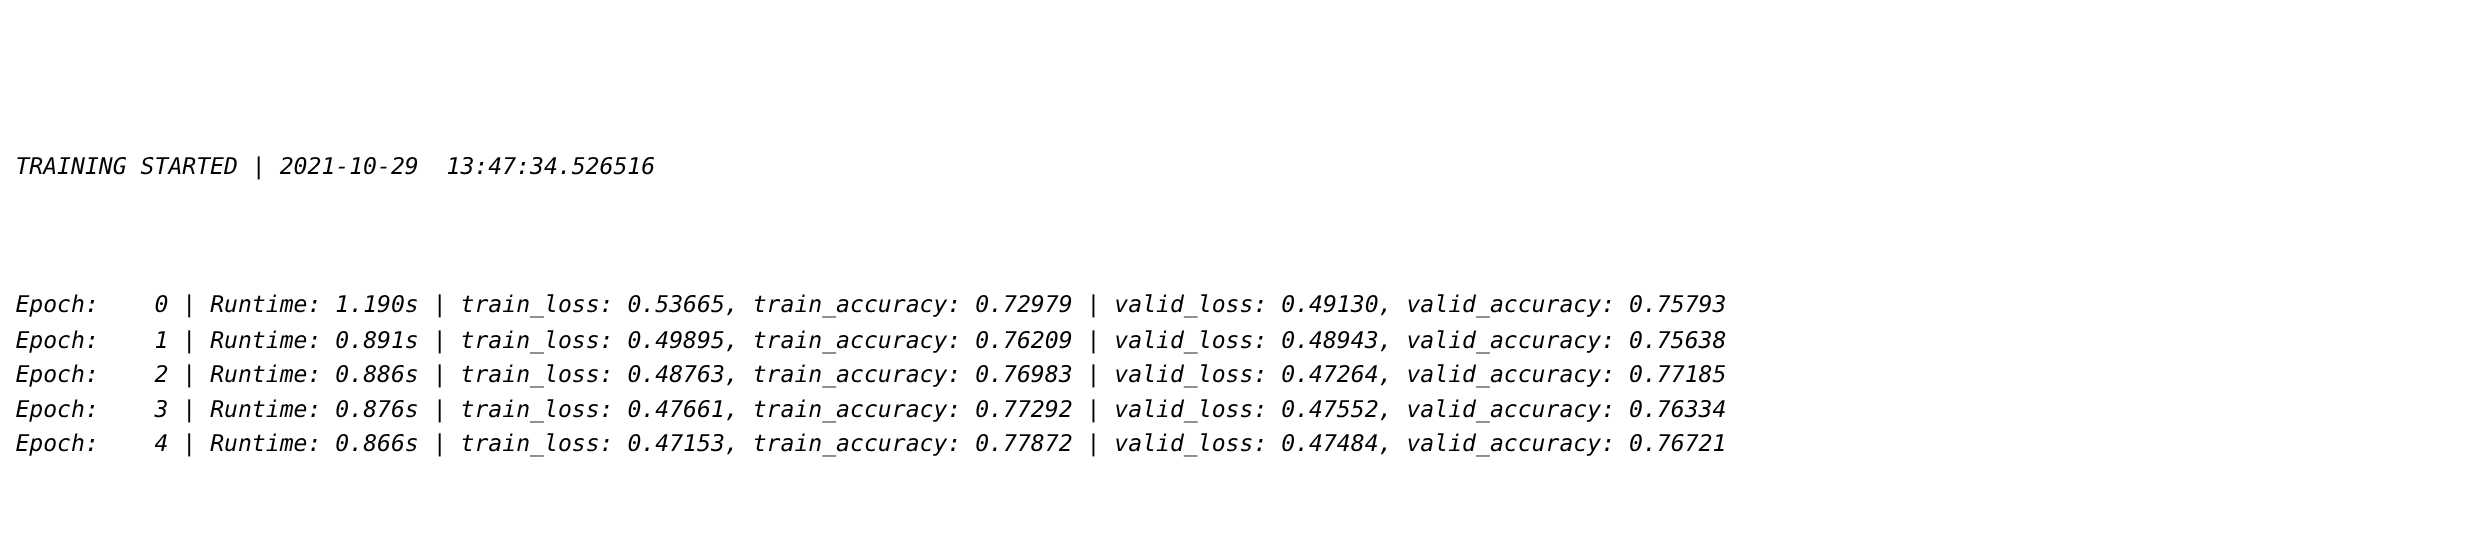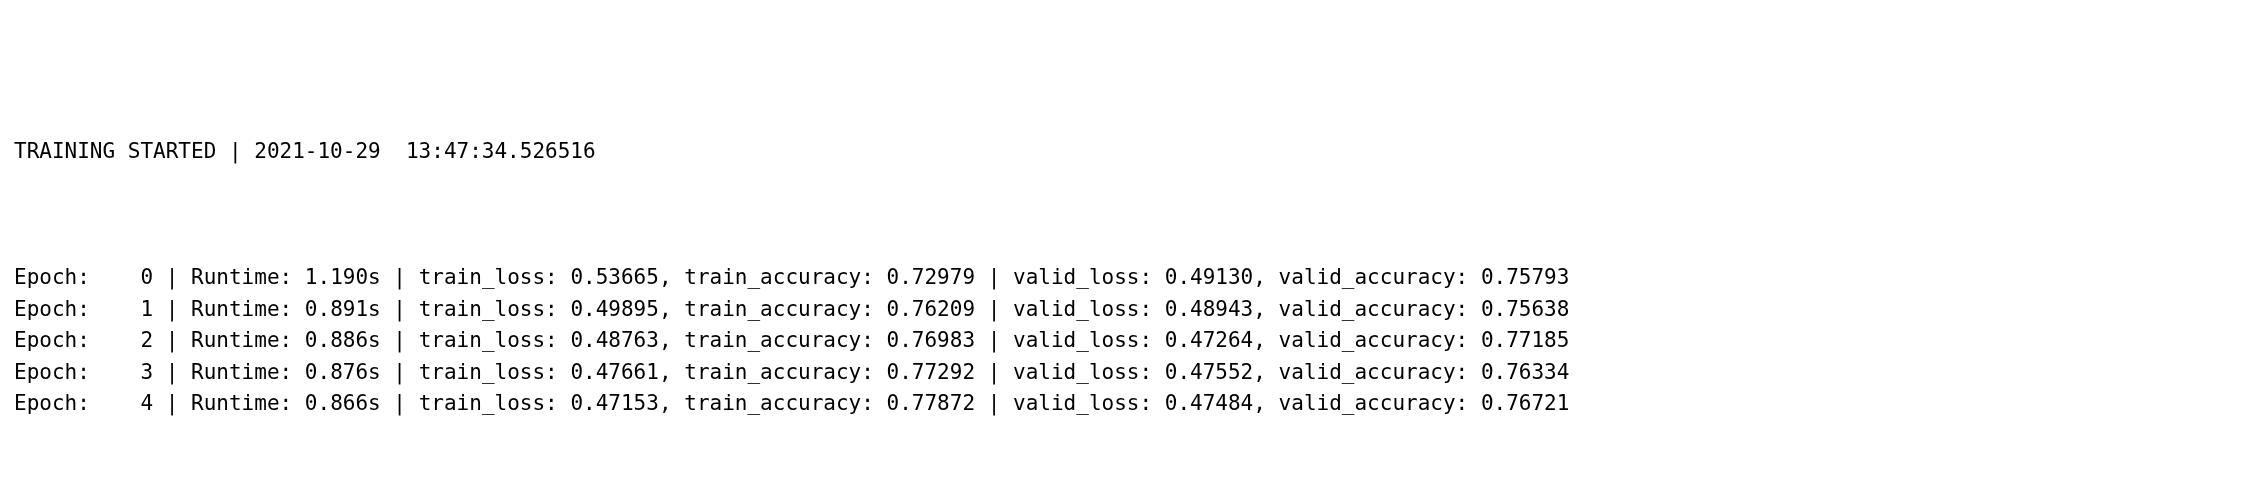--- a/index.html
+++ b/index.html
@@ -6,21 +6,21 @@
     body {
       font-family: "SF Mono", "Menlo", "Monaco", "Consolas", "DejaVu Sans Mono", monospace;
       font-size: 21px;
       line-height: 1.5;
       background: #ffffff;
       color: #000000;
       padding: 10px 14px;
       white-space: pre;
       letter-spacing: 0;
     }
-    .line { display: block; }
+    .line { display: block; font-style: italic; }
   </style>
 </head>
 <body>
 
 
 
 <span class="line"><span>TRAINING STARTED</span><span> | </span><span>2021-10-29  13:47:34.526516</span></span>
 <span class="line"> </span>
 <div id="epoch-lines"><span class="line"><span>Epoch:</span>    0 <span>|</span> <span>Runtime:</span> <span>1.190s</span> <span>|</span> <span>train_loss:</span> <span>0.53665</span><span>,</span> <span>train_accuracy:</span> <span>0.72979</span> <span>|</span> <span>valid_loss:</span> <span>0.49130</span><span>,</span> <span>valid_accuracy:</span> <span>0.75793</span></span><span class="line"><span>Epoch:</span>    1 <span>|</span> <span>Runtime:</span> <span>0.891s</span> <span>|</span> <span>train_loss:</span> <span>0.49895</span><span>,</span> <span>train_accuracy:</span> <span>0.76209</span> <span>|</span> <span>valid_loss:</span> <span>0.48943</span><span>,</span> <span>valid_accuracy:</span> <span>0.75638</span></span><span class="line"><span>Epoch:</span>    2 <span>|</span> <span>Runtime:</span> <span>0.886s</span> <span>|</span> <span>train_loss:</span> <span>0.48763</span><span>,</span> <span>train_accuracy:</span> <span>0.76983</span> <span>|</span> <span>valid_loss:</span> <span>0.47264</span><span>,</span> <span>valid_accuracy:</span> <span>0.77185</span></span><span class="line"><span>Epoch:</span>    3 <span>|</span> <span>Runtime:</span> <span>0.876s</span> <span>|</span> <span>train_loss:</span> <span>0.47661</span><span>,</span> <span>train_accuracy:</span> <span>0.77292</span> <span>|</span> <span>valid_loss:</span> <span>0.47552</span><span>,</span> <span>valid_accuracy:</span> <span>0.76334</span></span><span class="line"><span>Epoch:</span>    4 <span>|</span> <span>Runtime:</span> <span>0.866s</span> <span>|</span> <span>train_loss:</span> <span>0.47153</span><span>,</span> <span>train_accuracy:</span> <span>0.77872</span> <span>|</span> <span>valid_loss:</span> <span>0.47484</span><span>,</span> <span>valid_accuracy:</span> <span>0.76721</span></span></div>
 <span class="line"> </span>

